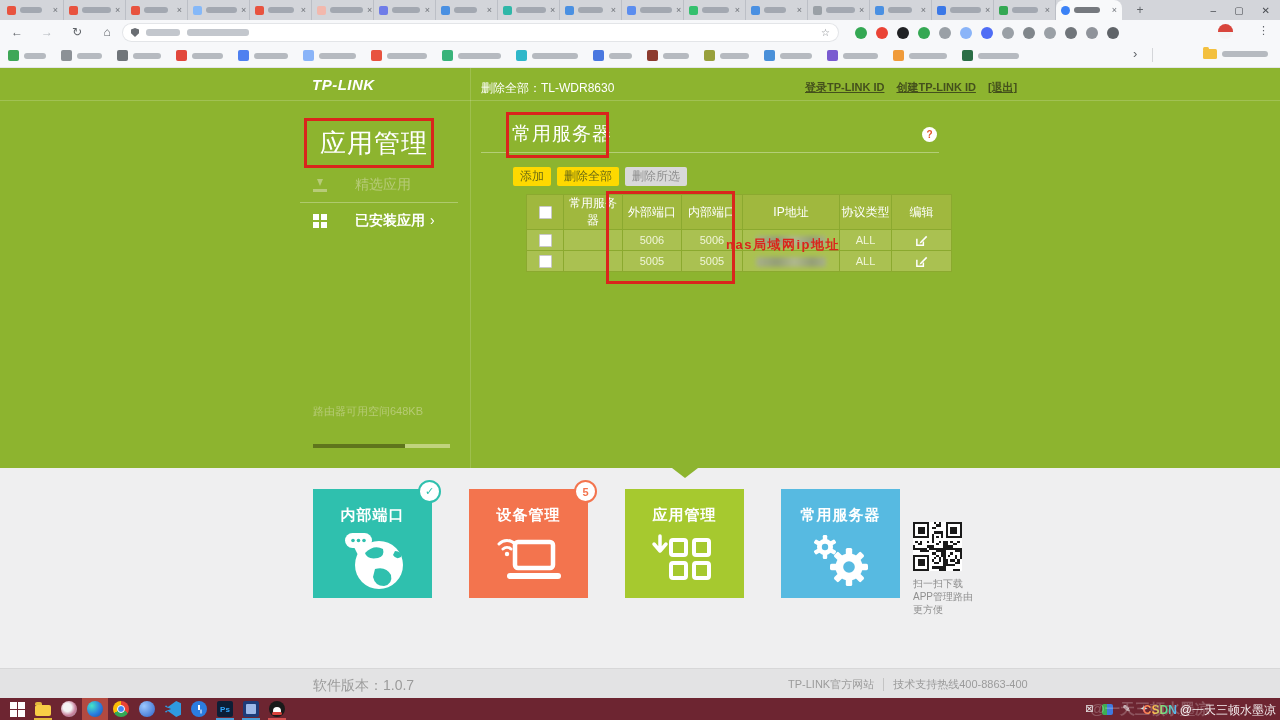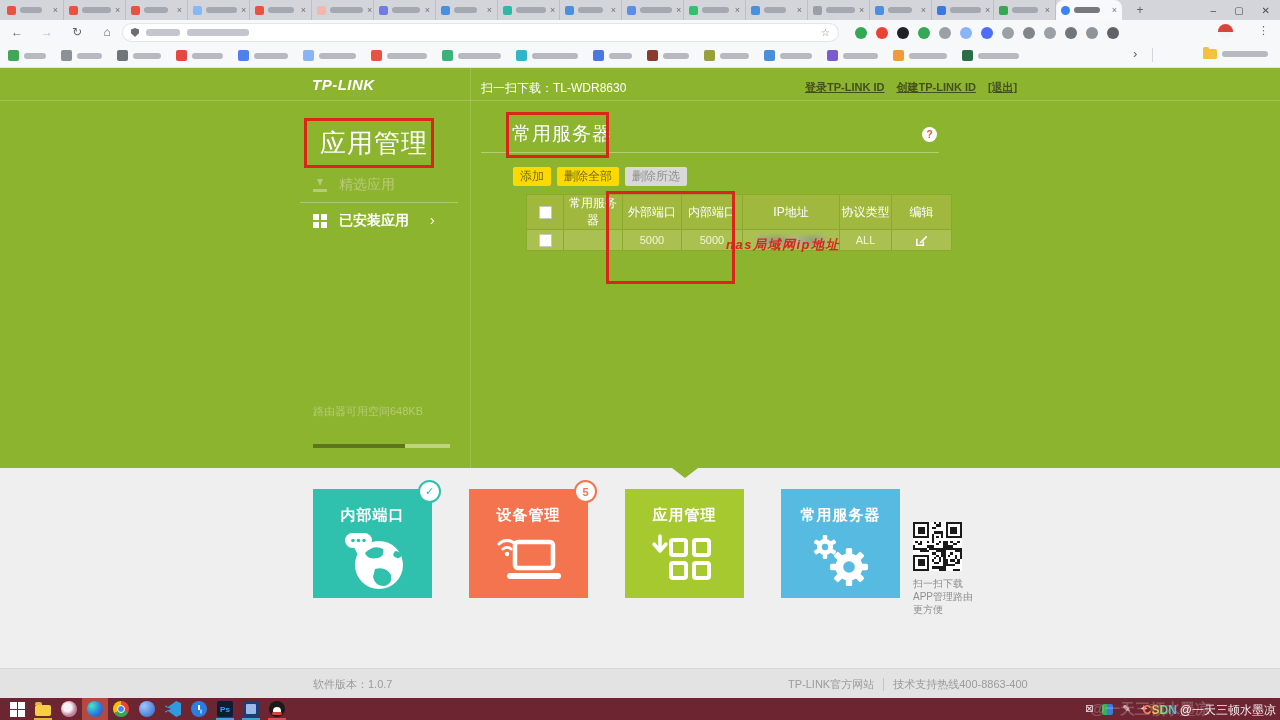--- a/index.html
+++ b/index.html
@@ -61,21 +61,21 @@
   .notch{position:absolute;top:468px;left:672px;width:0;height:0;z-index:5;
          border-left:13px solid transparent;border-right:13px solid transparent;
          border-top:10px solid #8db42f;}
   .brand{position:absolute;left:312px;top:76px;color:#fff;font-weight:800;font-style:italic;
          font-size:15px;letter-spacing:.5px;}
   .prodrow{position:absolute;left:481px;top:80px;color:#fff;font-size:12px;}
   .hdr-links{position:absolute;left:805px;top:80px;font-size:11px;font-weight:bold;color:#44501c;
              display:flex;gap:12px;}
   .hdr-links span{text-decoration:underline;cursor:pointer;}
   .side-title{position:absolute;left:320px;top:126px;color:#fff;font-size:26px;letter-spacing:1px;}
-  .side-item{position:absolute;display:flex;align-items:center;gap:12px;font-size:14px;}
+  .side-item{position:absolute;display:flex;align-items:center;gap:28px;font-size:14px;}
   .dim{color:#b7cb78;}
   .white{color:#fff;}
   .dl-icon{width:14px;height:13px;position:relative;}
   .dl-icon::before{content:"";position:absolute;left:4px;top:0;width:0;height:0;
         border-left:3px solid transparent;border-right:3px solid transparent;
         border-top:7px solid currentColor;}
   .dl-icon::after{content:"";position:absolute;left:0;bottom:0;width:14px;height:3px;
         background:currentColor;}
   .grid-icon{width:6px;height:6px;background:#fff;
         box-shadow:8px 0 0 #fff,0 8px 0 #fff,8px 8px 0 #fff;margin-right:8px;margin-bottom:8px;}
@@ -105,37 +105,37 @@
   .vs-table td{background:#aac151;color:#f0f5d8;font-size:11px;}
   .cb{width:11px;height:11px;background:#fff;border:1px solid #c9c9c9;display:inline-block;
       border-radius:1px;vertical-align:middle;}
   .ipblur{display:inline-block;width:70px;height:10px;border-radius:2px;vertical-align:middle;
       background:linear-gradient(90deg,#a9ae97,#8f967f 30%,#b2b79c 55%,#8f967f 80%,#a9ae97);
       filter:blur(2px);opacity:.8;}
   .editwrap{display:inline-flex;vertical-align:middle;cursor:pointer;}
 
   .redbox{position:absolute;border:3px solid #da251c;z-index:40;pointer-events:none;}
   .red-note{position:absolute;left:726px;top:236px;color:#da251c;font-size:13px;font-weight:bold;
-            letter-spacing:1.5px;z-index:41;white-space:nowrap;font-style:italic;}
+            letter-spacing:1.5px;z-index:41;white-space:nowrap;}
 
   
   .graysec{position:absolute;top:468px;left:0;width:1280px;height:200px;background:#efeff0;}
   .card{position:absolute;top:489px;width:119px;height:109px;color:#fff;}
   .card .clabel{text-align:center;margin-top:17px;font-size:15px;font-weight:bold;letter-spacing:1px;}
   .card .cicon{position:absolute;left:0;right:0;top:42px;display:flex;justify-content:center;}
   .badge{position:absolute;width:19px;height:19px;border-radius:50%;background:#fff;top:-9px;
          right:-9px;display:flex;align-items:center;justify-content:center;font-weight:bold;}
   .badge.checkb{color:#2fc0ae;border:2px solid #2fc0ae;font-size:11px;}
   .badge.numb{color:#f3744e;border:2px solid #f3744e;font-size:11px;}
   .qrbox{position:absolute;left:913px;top:522px;width:49px;height:49px;background:#fff;}
   .qrcap{position:absolute;left:913px;top:577px;font-size:10px;color:#8f8f8f;line-height:13px;}
 
   .footerbar{position:absolute;top:668px;left:0;width:1280px;height:30px;background:#e3e3e4;
              border-top:1px solid #d7d7d8;box-sizing:border-box;}
-  .foot-left{position:absolute;left:313px;top:677px;font-size:11px;color:#9b9b9b;}
+  .foot-left{position:absolute;left:313px;top:677px;font-size:14px;color:#9b9b9b;}
   .foot-right{position:absolute;left:788px;top:677px;font-size:11px;color:#9b9b9b;display:flex;}
   .foot-right .sep{width:1px;background:#c4c4c4;margin:1px 9px;}
 
   
   .taskbar{position:absolute;top:698px;left:0;width:1280px;height:22px;background:#6d2531;}
   .taskicons{position:absolute;left:4px;top:0;height:22px;display:flex;}
   .task-item{width:26px;height:22px;display:flex;align-items:center;justify-content:center;
              position:relative;}
   .task-item.hl{background:#b24a41;}
   .indicator{position:absolute;bottom:0;left:4px;right:4px;height:2px;}
@@ -374,21 +374,21 @@
   <div class="folder"></div>
   <div class="folder-blur"></div>
 
   <div class="green"></div>
   <div class="green-hdr-line"></div>
   <div class="vdiv"></div>
   <div class="notch"></div>
 
   <div class="brand">TP-LINK</div>
   <div class="prodrow">
-    <span>扫一扫下载：</span><span>TL-WDR8630</span>
+    <span>删除全部：</span><span>TL-WDR8630</span>
   </div>
   <div class="hdr-links">
     <span>登录TP-LINK ID</span>
     <span>创建TP-LINK ID</span>
     <span>[退出]</span>
   </div>
 
   <div class="side-title">应用管理</div>
   <div class="side-item dim" style="left:313px;top:176px;">
     <span class="dl-icon"></span>
@@ -434,22 +434,36 @@
           <th>内部端口</th>
           <th>IP地址</th>
           <th>协议类型</th>
           <th>编辑</th>
         </tr>
       </thead>
     <tbody id="vs-tbody">
         <tr>
    <td><span class="cb"></span></td>
    <td></td>
-   <td>5000</td>
-   <td>5000</td>
+   <td>5006</td>
+   <td>5006</td>
+   <td><span class="ipblur"></span></td>
+   <td>ALL</td>
+   <td><span class="editwrap">
+              <svg width="13" height="13" viewBox="0 0 14 14">
+  <path d="M2 5 v7 h7 v-4" stroke="#fff" fill="none" stroke-width="1.6"></path>
+  <path d="M5.5 8.5 L12 2 l1.2 1.2 L6.7 9.7 l-1.8 .6 z" fill="#fff"></path>
+              </svg>
+            </span></td>
+        </tr>
+        <tr>
+   <td><span class="cb"></span></td>
+   <td></td>
+   <td>5005</td>
+   <td>5005</td>
    <td><span class="ipblur"></span></td>
    <td>ALL</td>
    <td><span class="editwrap">
               <svg width="13" height="13" viewBox="0 0 14 14">
   <path d="M2 5 v7 h7 v-4" stroke="#fff" fill="none" stroke-width="1.6"></path>
   <path d="M5.5 8.5 L12 2 l1.2 1.2 L6.7 9.7 l-1.8 .6 z" fill="#fff"></path>
               </svg>
             </span></td>
         </tr>
       </tbody>

